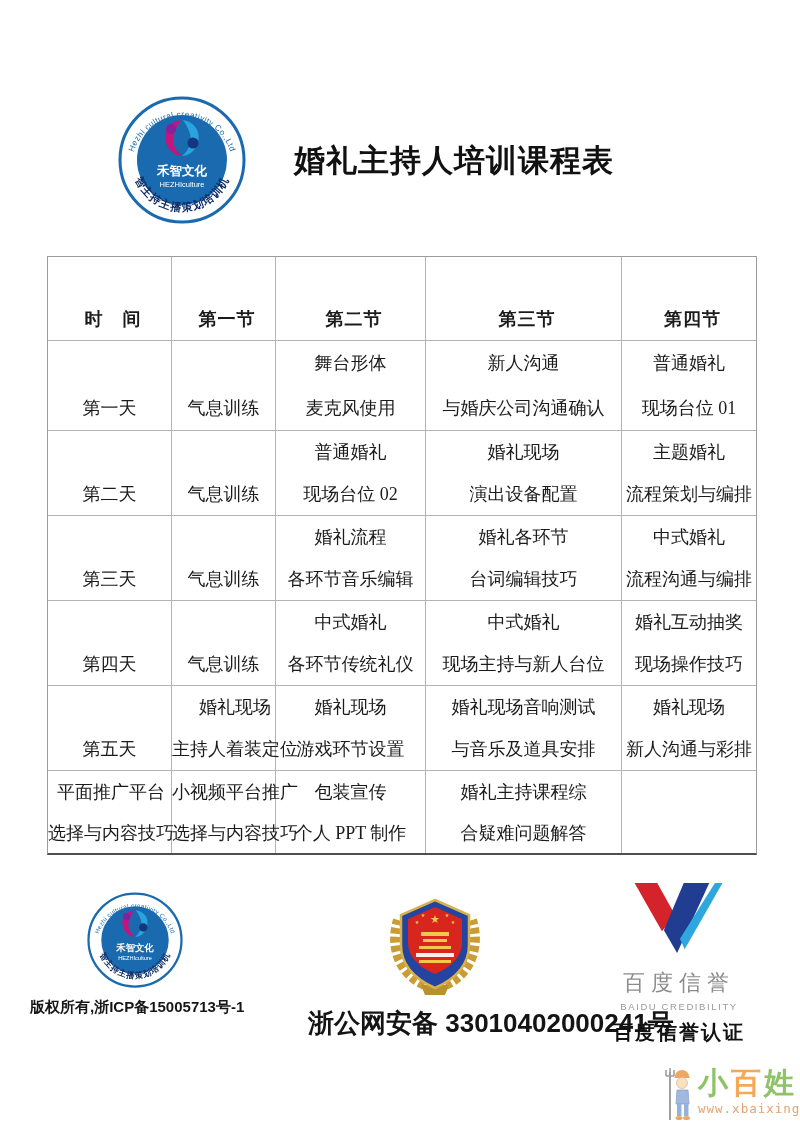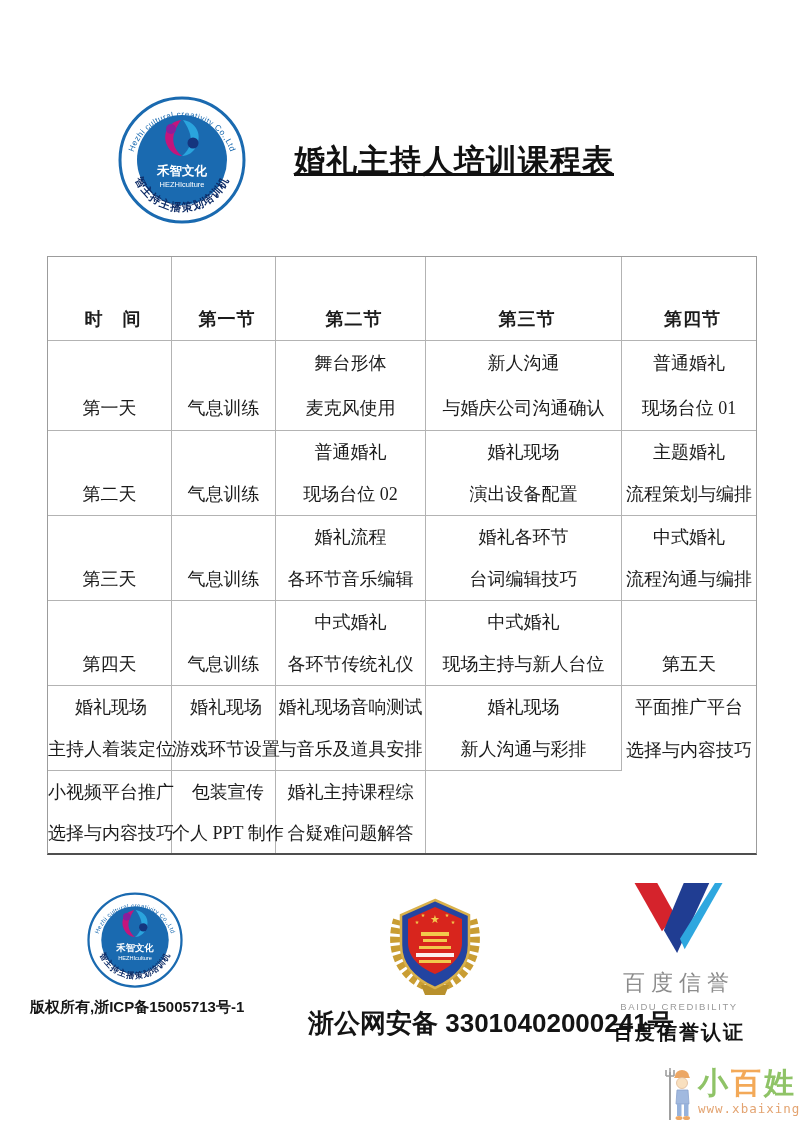--- a/index.html
+++ b/index.html
@@ -3,21 +3,21 @@
 <meta charset="utf-8">
 <style>
   html,body{margin:0;padding:0;background:#ffffff;}
   .page{position:relative;width:800px;height:1139px;background:#ffffff;overflow:hidden;
         font-family:"Liberation Sans","DejaVu Sans",sans-serif;}
 
   
   .brand-logo{position:absolute;left:118px;top:96px;}
   .page-title{position:absolute;left:294px;top:140px;width:320px;
       font-family:"Liberation Serif","DejaVu Serif",serif;
-      font-size:31px;font-weight:bold;color:#111;white-space:pre;letter-spacing:1px;text-decoration:underline;}
+      font-size:31px;font-weight:bold;color:#111;white-space:pre;letter-spacing:1px;}
 
   
   .course-table{position:absolute;left:47px;top:256px;
       display:grid;
       grid-template-columns:124px 104px 150px 196px 134px;
       grid-template-rows:84px 90px 85px 85px 85px 85px 82px;
       border:1px solid #9c9c9c;border-bottom:2px solid #4f4f4f;background:#fff;}
   .cell{border-right:1px solid #b3b3b3;border-bottom:1px solid #b3b3b3;
       display:grid;grid-template-rows:1fr 1fr;}
   .cell:nth-child(5n){border-right:none;}
@@ -150,20 +150,24 @@
       <div class="cell">
         <span class="line line2">气息训练</span>
       </div>
       <div class="cell">
         <span class="line line1">中式婚礼</span>
         <span class="line line2">各环节传统礼仪</span>
       </div>
       <div class="cell">
         <span class="line line1">中式婚礼</span>
         <span class="line line2">现场主持与新人台位</span>
+      </div>
+      <div class="cell">
+        <span class="line line1">婚礼互动抽奖</span>
+        <span class="line line2">现场操作技巧</span>
       </div>
       <div class="cell day-cell">
         <span class="line line2">第五天</span>
       </div>
       <div class="cell">
         <span class="line line1">婚礼现场</span>
         <span class="line line2">主持人着装定位</span>
       </div>
       <div class="cell">
         <span class="line line1">婚礼现场</span>

